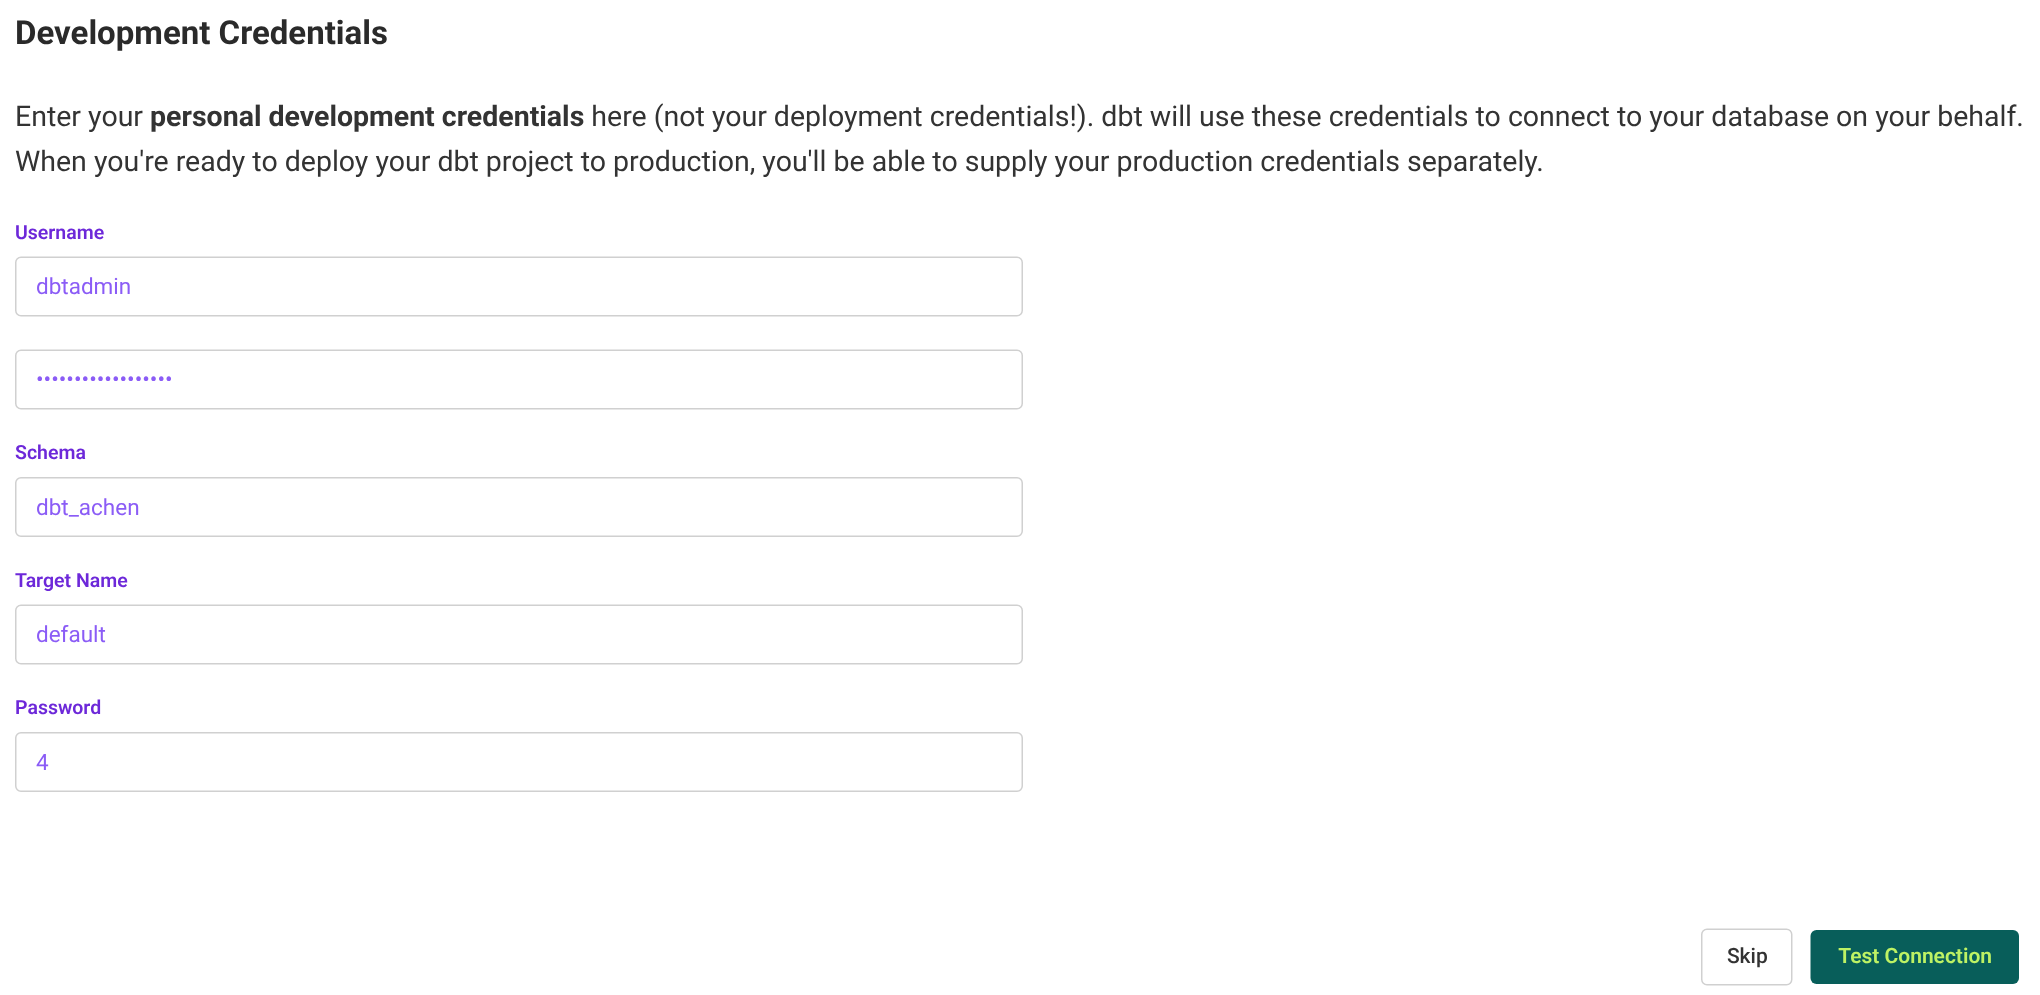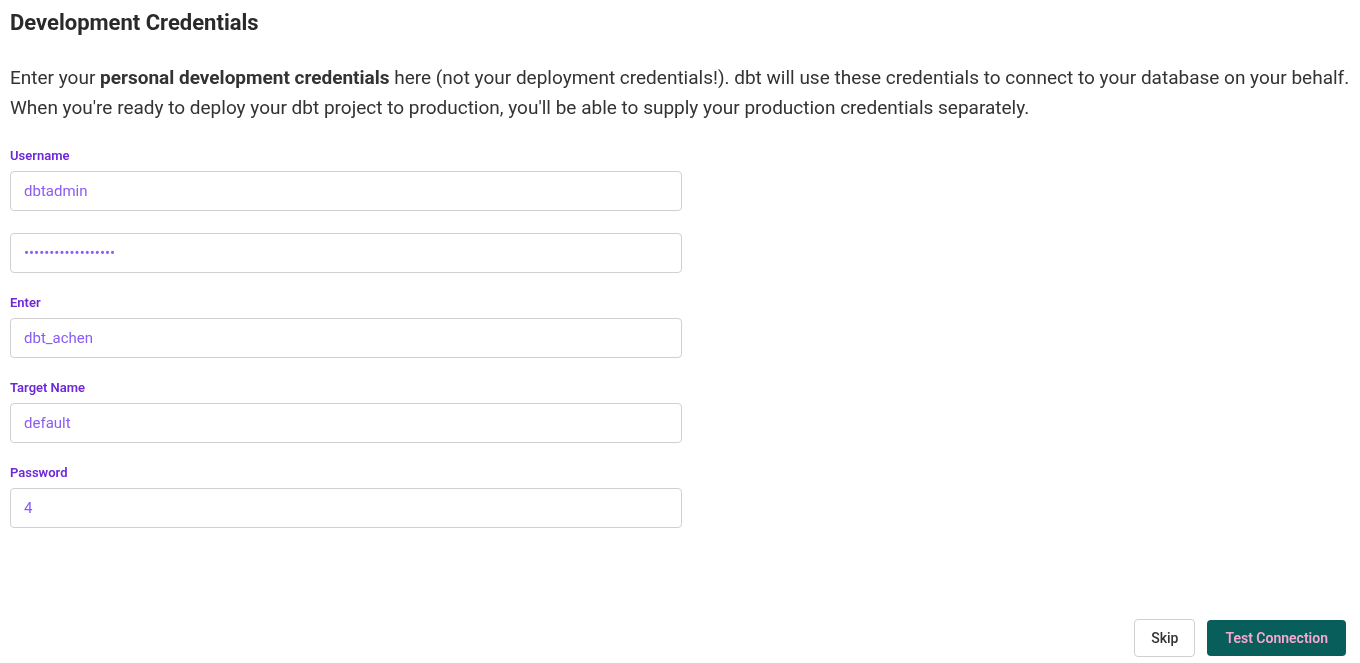--- a/index.html
+++ b/index.html
@@ -78,21 +78,21 @@
       font-family: inherit;
       border: none;
     }
     .btn-secondary {
       background: #fff;
       color: #333;
       border: 1px solid #d0d0d0;
     }
     .btn-primary {
       background: #085e5a;
-      color: #f9a8d4;
+      color: #bef264;
       font-weight: 600;
       padding: 10px 18px;
     }
   </style>
 </head>
 <body>
 
 <h2 class="page-title">Development Credentials</h2>
 
 <p class="description">
@@ -102,21 +102,21 @@
 <div class="form-group">
   <label class="form-label">Username</label>
   <input type="text" class="form-input" value="dbtadmin" style="">
 </div>
 
 <div class="form-group">
   <input type="password" class="form-input" value="••••••••••••••••••" style="">
 </div>
 
 <div class="form-group">
-  <label class="form-label">Enter</label>
+  <label class="form-label">Schema</label>
   <input type="text" class="form-input" value="dbt_achen" style="">
 </div>
 
 <div class="form-group">
   <label class="form-label">Target Name</label>
   <input type="text" class="form-input" value="default" style="">
 </div>
 
 <div class="form-group">
   <label class="form-label">Password</label>

